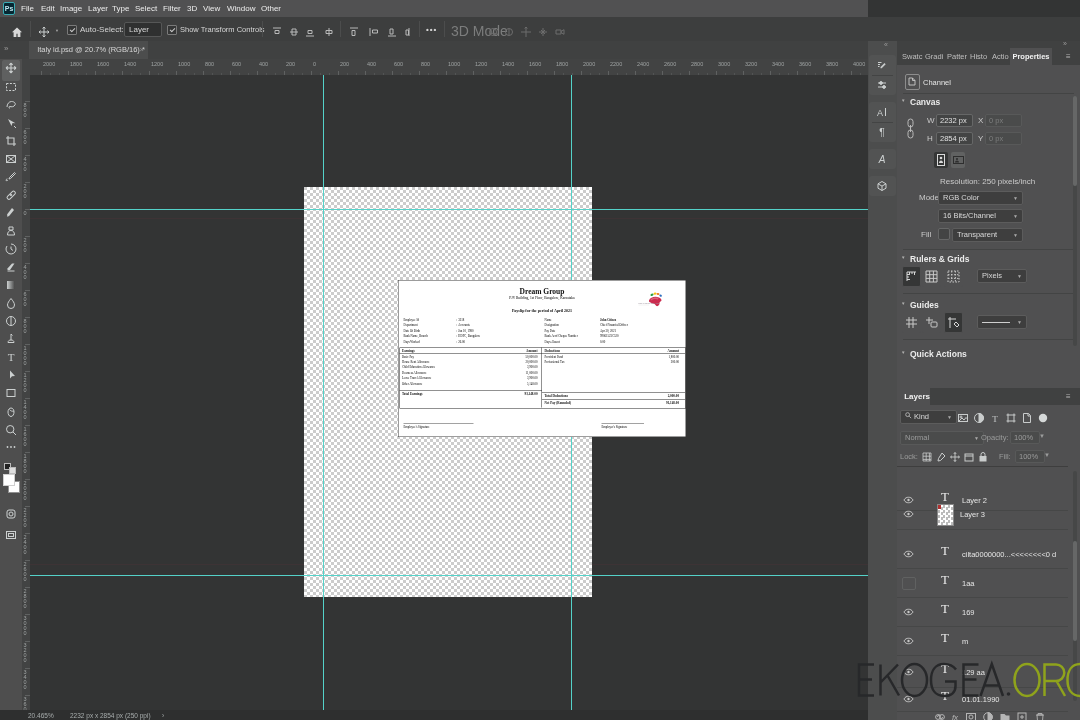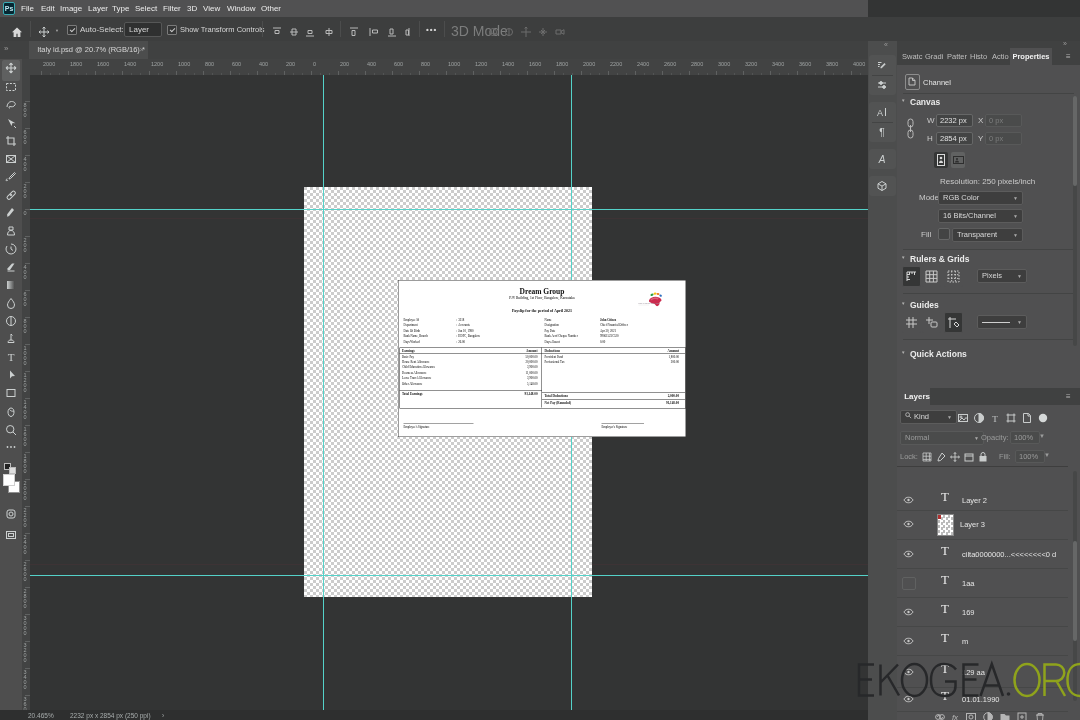--- a/index.html
+++ b/index.html
@@ -731,21 +731,21 @@
     <div class="dimtx" style="left:147px;top:411px;font-size:6px">▼</div>
     <div style="position:absolute;left:0;top:425px;width:171px;height:1px;background:#3e3e3e"></div>
     <div class="lrow" style="top:448px;height:21px">
       <svg class="eye" style="top:7px;left:6px" viewBox="0 0 12 8">
         <path d="M1 4C2.5 1.7 4 1 6 1s3.5.7 5 3C9.5 6.3 8 7 6 7S2.5 6.3 1 4z" fill="none" stroke="#c9c9c9" stroke-width="1"></path>
         <circle cx="6" cy="4" r="1.3" fill="#c9c9c9"></circle>
       </svg>
       <div class="lT" style="left:44px;top:0px">T</div>
       <div class="ltx" style="left:65px;top:7px">Layer 2</div>
     </div>
-    <div class="lrow" style="top:470px;height:28px">
+    <div class="lrow" style="top:460px;height:28px">
       <svg class="eye" style="top:9px;left:6px" viewBox="0 0 12 8">
         <path d="M1 4C2.5 1.7 4 1 6 1s3.5.7 5 3C9.5 6.3 8 7 6 7S2.5 6.3 1 4z" fill="none" stroke="#c9c9c9" stroke-width="1"></path>
         <circle cx="6" cy="4" r="1.3" fill="#c9c9c9"></circle>
       </svg>
       <div style="position:absolute;left:40px;top:3px;width:15px;height:20px;background:repeating-conic-gradient(#fff 0 25%,#bbb 0 50%);background-size:5px 5px;border:1px solid #888"></div>
       <div style="position:absolute;left:41px;top:4px;width:3px;height:4px;background:#b03030"></div>
       <div class="ltx" style="left:63px;top:9px">Layer 3</div>
     </div>
     <div class="lrow" style="top:499px;height:28px">
       <svg class="eye" style="top:10px;left:6px" viewBox="0 0 12 8">

